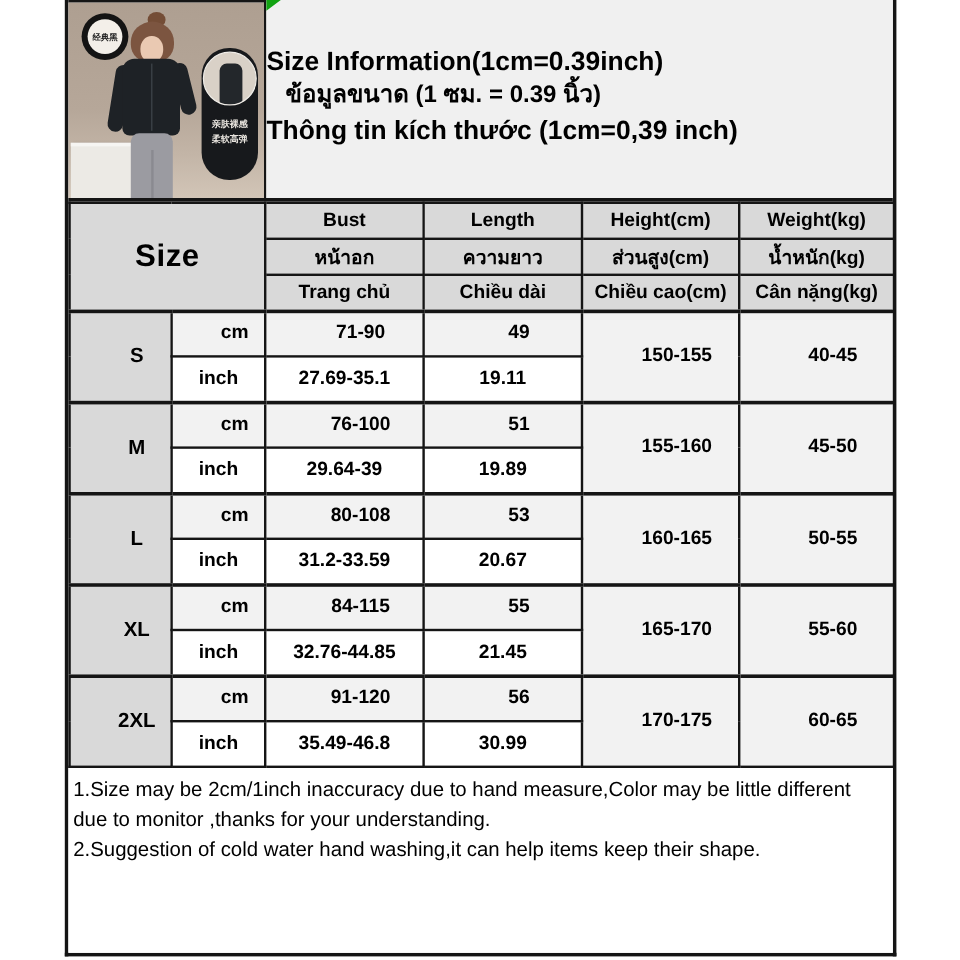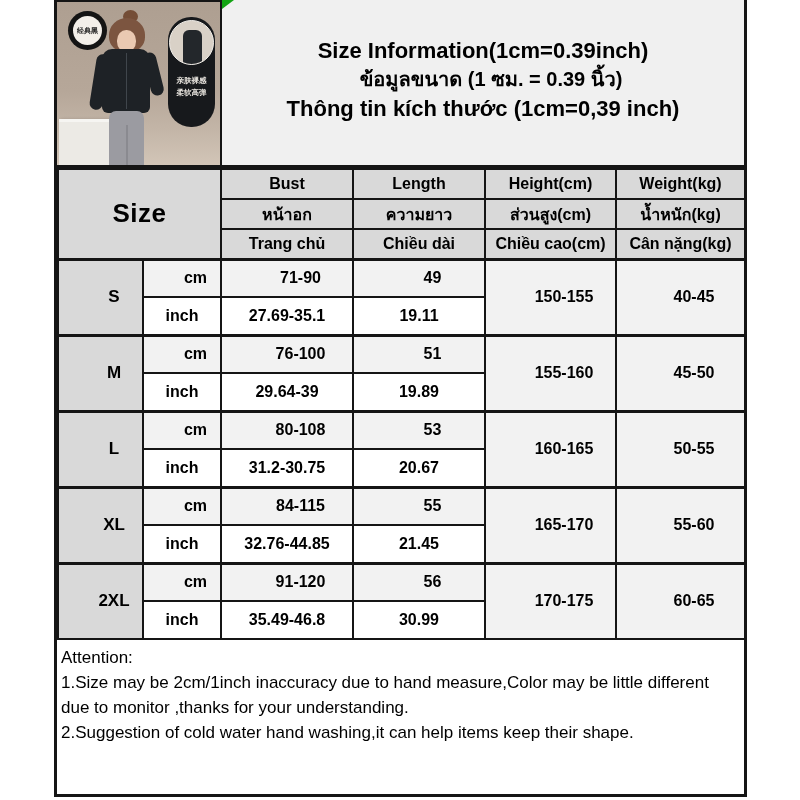--- a/index.html
+++ b/index.html
@@ -34,31 +34,31 @@
   .legs { position: absolute; left: 52px; top: 109px; width: 35px; height: 60px;
           background: #9b9ba1; border-radius: 7px 7px 0 0; }
   .legs::after { content: ""; position: absolute; left: 49%; top: 14px; width: 2px; height: 46px; background: #8a8a90; }
 
   .color-badge { position: absolute; left: 11px; top: 9px; width: 39px; height: 39px;
                  background: #141414; border-radius: 50%; display: flex; align-items: center; justify-content: center; }
   .color-badge-inner { width: 29px; height: 29px; background: #f3efe9; border-radius: 50%;
                        display: flex; align-items: center; justify-content: center;
                        font-size: 7px; font-weight: 700; color: #222; letter-spacing: 0; }
 
-  .detail-inset { position: absolute; right: 5px; top: 15px; width: 47px; height: 110px;
+  .detail-inset { position: absolute; right: 5px; top: 38px; width: 47px; height: 110px;
                   background: #17191c; border-radius: 23px; }
   .inset-circle { position: absolute; left: 1px; top: 3px; width: 45px; height: 45px;
                   background: #d9d1c7; border-radius: 50%; border: 1px solid #efece7; overflow: hidden; }
   .inset-jacket { position: absolute; left: 13px; top: 9px; width: 19px; height: 34px;
                   background: #23272b; border-radius: 6px 6px 3px 3px; }
   .inset-caption { position: absolute; left: 0; right: 0; top: 58px; text-align: center;
                    color: #e8e4de; font-size: 7.5px; line-height: 12px; font-weight: 700; }
 
   .title-cell { flex: 1; background: #f0f0f0; position: relative;
-                display: flex; flex-direction: column; justify-content: center; text-align: center;
+                display: flex; flex-direction: column; justify-content: center; text-align: left;
                 padding-bottom: 6px; }
   .flag-triangle { position: absolute; left: 0; top: 0; width: 0; height: 0;
                    border-top: 9px solid #12a312; border-right: 12px solid transparent; }
   .title-line { font-weight: 700; color: #000; }
   .title-en  { font-size: 22px; line-height: 29px; }
   .title-th  { font-size: 20px; line-height: 29px; padding-left: 16px; }
   .title-vi  { font-size: 22px; line-height: 29px; }
 
   
   table.size-table { width: 100%; border-collapse: collapse; table-layout: fixed; flex: none; }
@@ -176,21 +176,21 @@
         <tr class="sub block-top">
           <td class="c-size" rowspan="2">L</td>
           <td class="c-cm">cm</td>
           <td class="c-cm">80-108</td>
           <td class="c-cm">53</td>
           <td class="c-merged" rowspan="2">160-165</td>
           <td class="c-merged" rowspan="2">50-55</td>
         </tr>
         <tr class="sub">
           <td class="c-white">inch</td>
-          <td class="c-white">31.2-30.75</td>
+          <td class="c-white">31.2-33.59</td>
           <td class="c-white">20.67</td>
         </tr>
         <tr class="sub block-top">
           <td class="c-size" rowspan="2">XL</td>
           <td class="c-cm">cm</td>
           <td class="c-cm">84-115</td>
           <td class="c-cm">55</td>
           <td class="c-merged" rowspan="2">165-170</td>
           <td class="c-merged" rowspan="2">55-60</td>
         </tr>
@@ -209,18 +209,17 @@
         </tr>
         <tr class="sub">
           <td class="c-white">inch</td>
           <td class="c-white">35.49-46.8</td>
           <td class="c-white">30.99</td>
         </tr>
       </tbody>
   </table>
 
   <div class="attention">
-    <div>Attention:</div>
     <div>1.Size may be 2cm/1inch inaccuracy due to hand measure,Color may be little different due to monitor ,thanks for your understanding.</div>
     <div>2.Suggestion of cold water hand washing,it can help items keep their shape.</div>
   </div>
 
 </div>
 
 </body></html>

